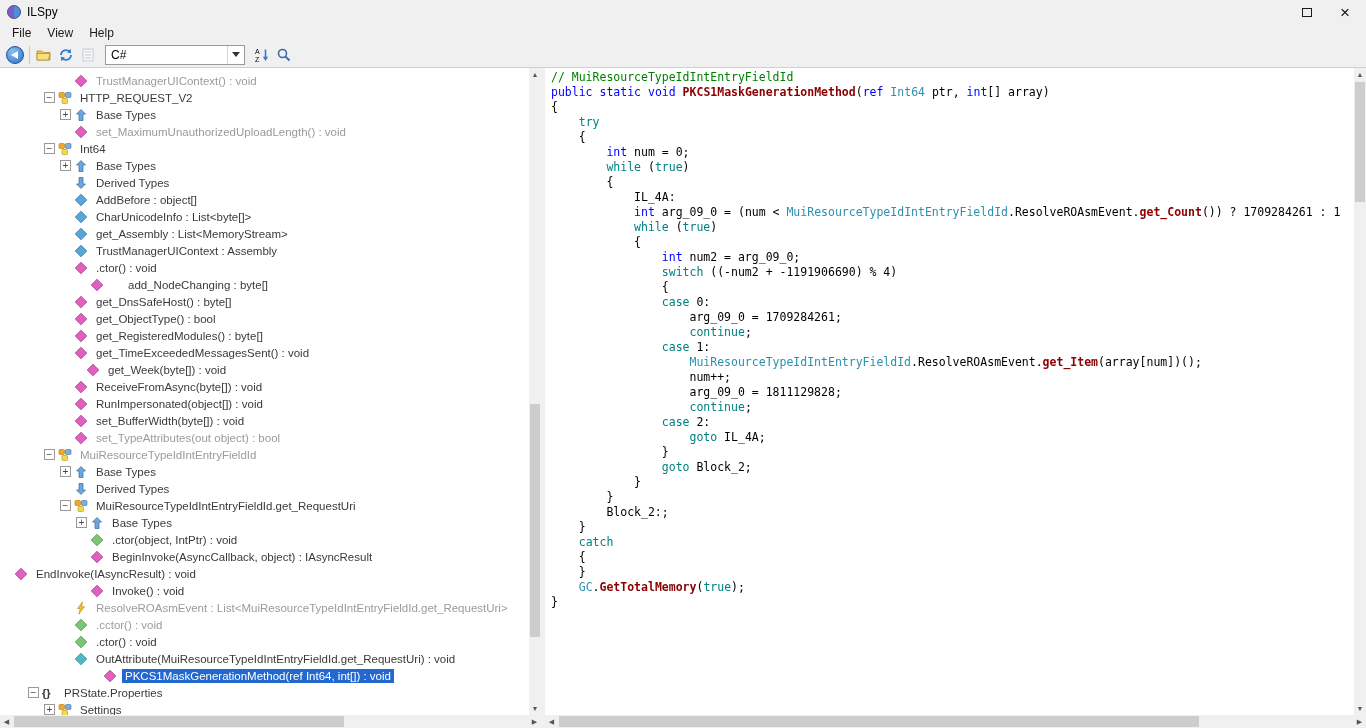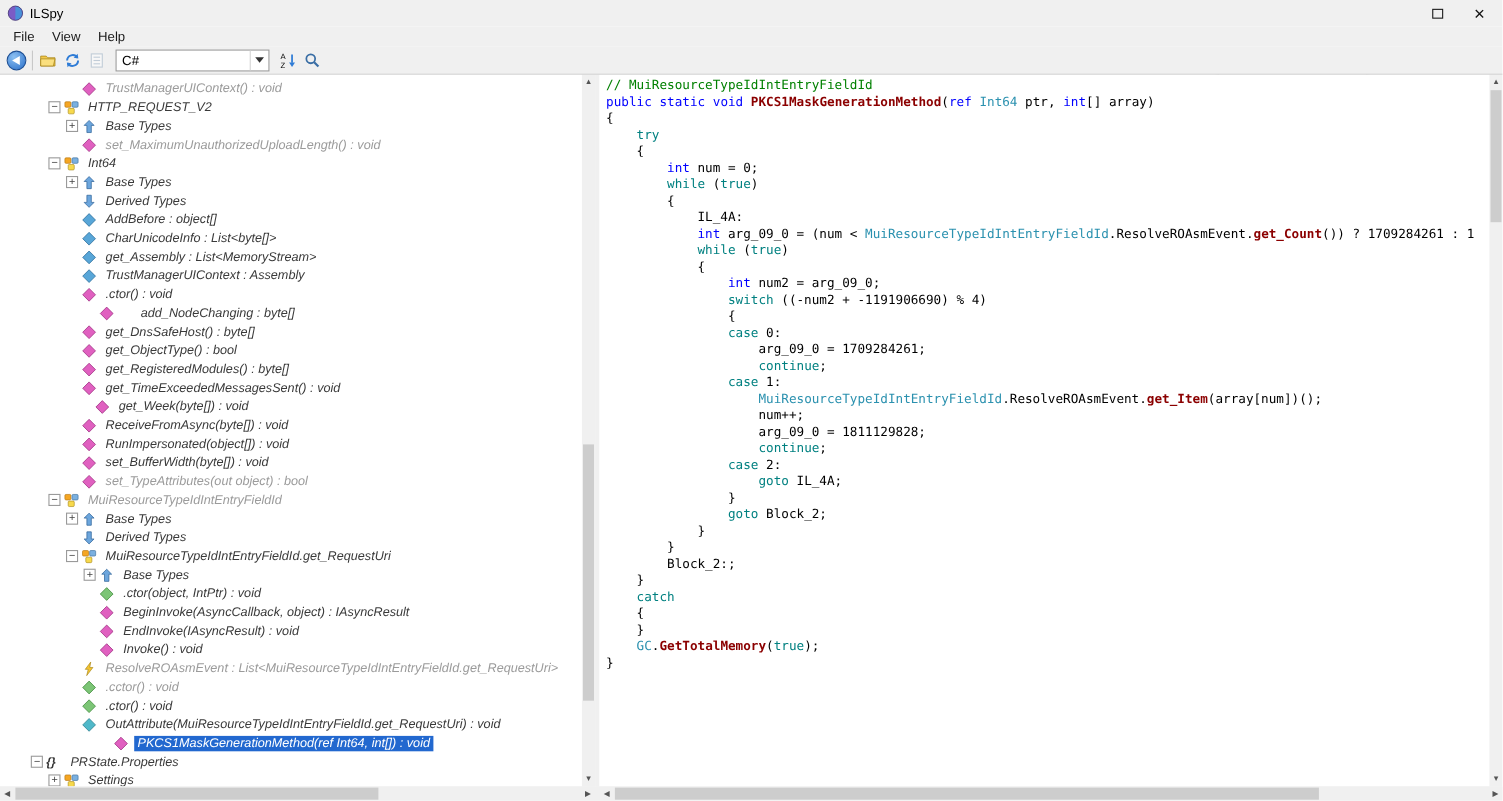--- a/index.html
+++ b/index.html
@@ -51,21 +51,21 @@
   
   #content { position:absolute; top:68px; left:0; width:1366px; height:647px; }
   #tree-pane { position:absolute; left:0; top:0; width:529px; height:647px; background:#fff;
                overflow:hidden; padding-top:4px; }
   #splitter { position:absolute; left:541px; top:0; width:4px; height:647px; background:#f0f0f0; cursor:col-resize; }
   #code-pane { position:absolute; left:545px; top:0; width:809px; height:647px; background:#fff;
                overflow:hidden; padding:2px 0 0 6px; cursor:text; }
 
   
   .tree-row { height:17px; display:flex; align-items:center; white-space:nowrap; cursor:pointer;
-              font-size:11.5px; color:#3a3a3a;font-style:italic; }
+              font-size:11.5px; color:#3a3a3a; }
   .tree-row.gray .tree-label { color:#9b9b9b; }
   .expander { width:14px; height:11px; display:inline-flex; align-items:center; justify-content:flex-start;
               flex:0 0 14px; }
   .expander .exp-box { width:11px; height:11px; border:1px solid #9a9a9a; background:#fff; font-size:10px;
               line-height:9px; text-align:center; color:#444; display:inline-block; }
   .expander.none { visibility:hidden; }
   .tree-icon { width:16px; height:14px; flex:0 0 16px; display:inline-flex; align-items:center; }
   .tree-icon svg { display:block; }
   .tree-icon .ns { font-weight:bold; font-size:11px; color:#333; }
   .tree-label { margin-left:3px; padding:1px 3px; }
@@ -460,21 +460,21 @@
         </div>
         <div class="tree-row" style="padding-left: 76px;">
           <span class="expander none"></span>
           <span class="tree-icon">
             <svg width="14" height="14" viewBox="0 0 14 14">
               <path d="M7 1.2 L12.8 7 L7 12.8 L1.2 7 Z" fill="#e060c0" stroke="#9c2d80" stroke-width="0.7"></path>
             </svg>
           </span>
           <span class="tree-label">BeginInvoke(AsyncCallback, object) : IAsyncResult</span>
         </div>
-        <div class="tree-row" style="padding-left: 76px;">
+        <div class="tree-row" style="">
           <span class="expander none"></span>
           <span class="tree-icon">
             <svg width="14" height="14" viewBox="0 0 14 14">
               <path d="M7 1.2 L12.8 7 L7 12.8 L1.2 7 Z" fill="#e060c0" stroke="#9c2d80" stroke-width="0.7"></path>
             </svg>
           </span>
           <span class="tree-label">EndInvoke(IAsyncResult) : void</span>
         </div>
         <div class="tree-row" style="padding-left: 76px;">
           <span class="expander none"></span>

